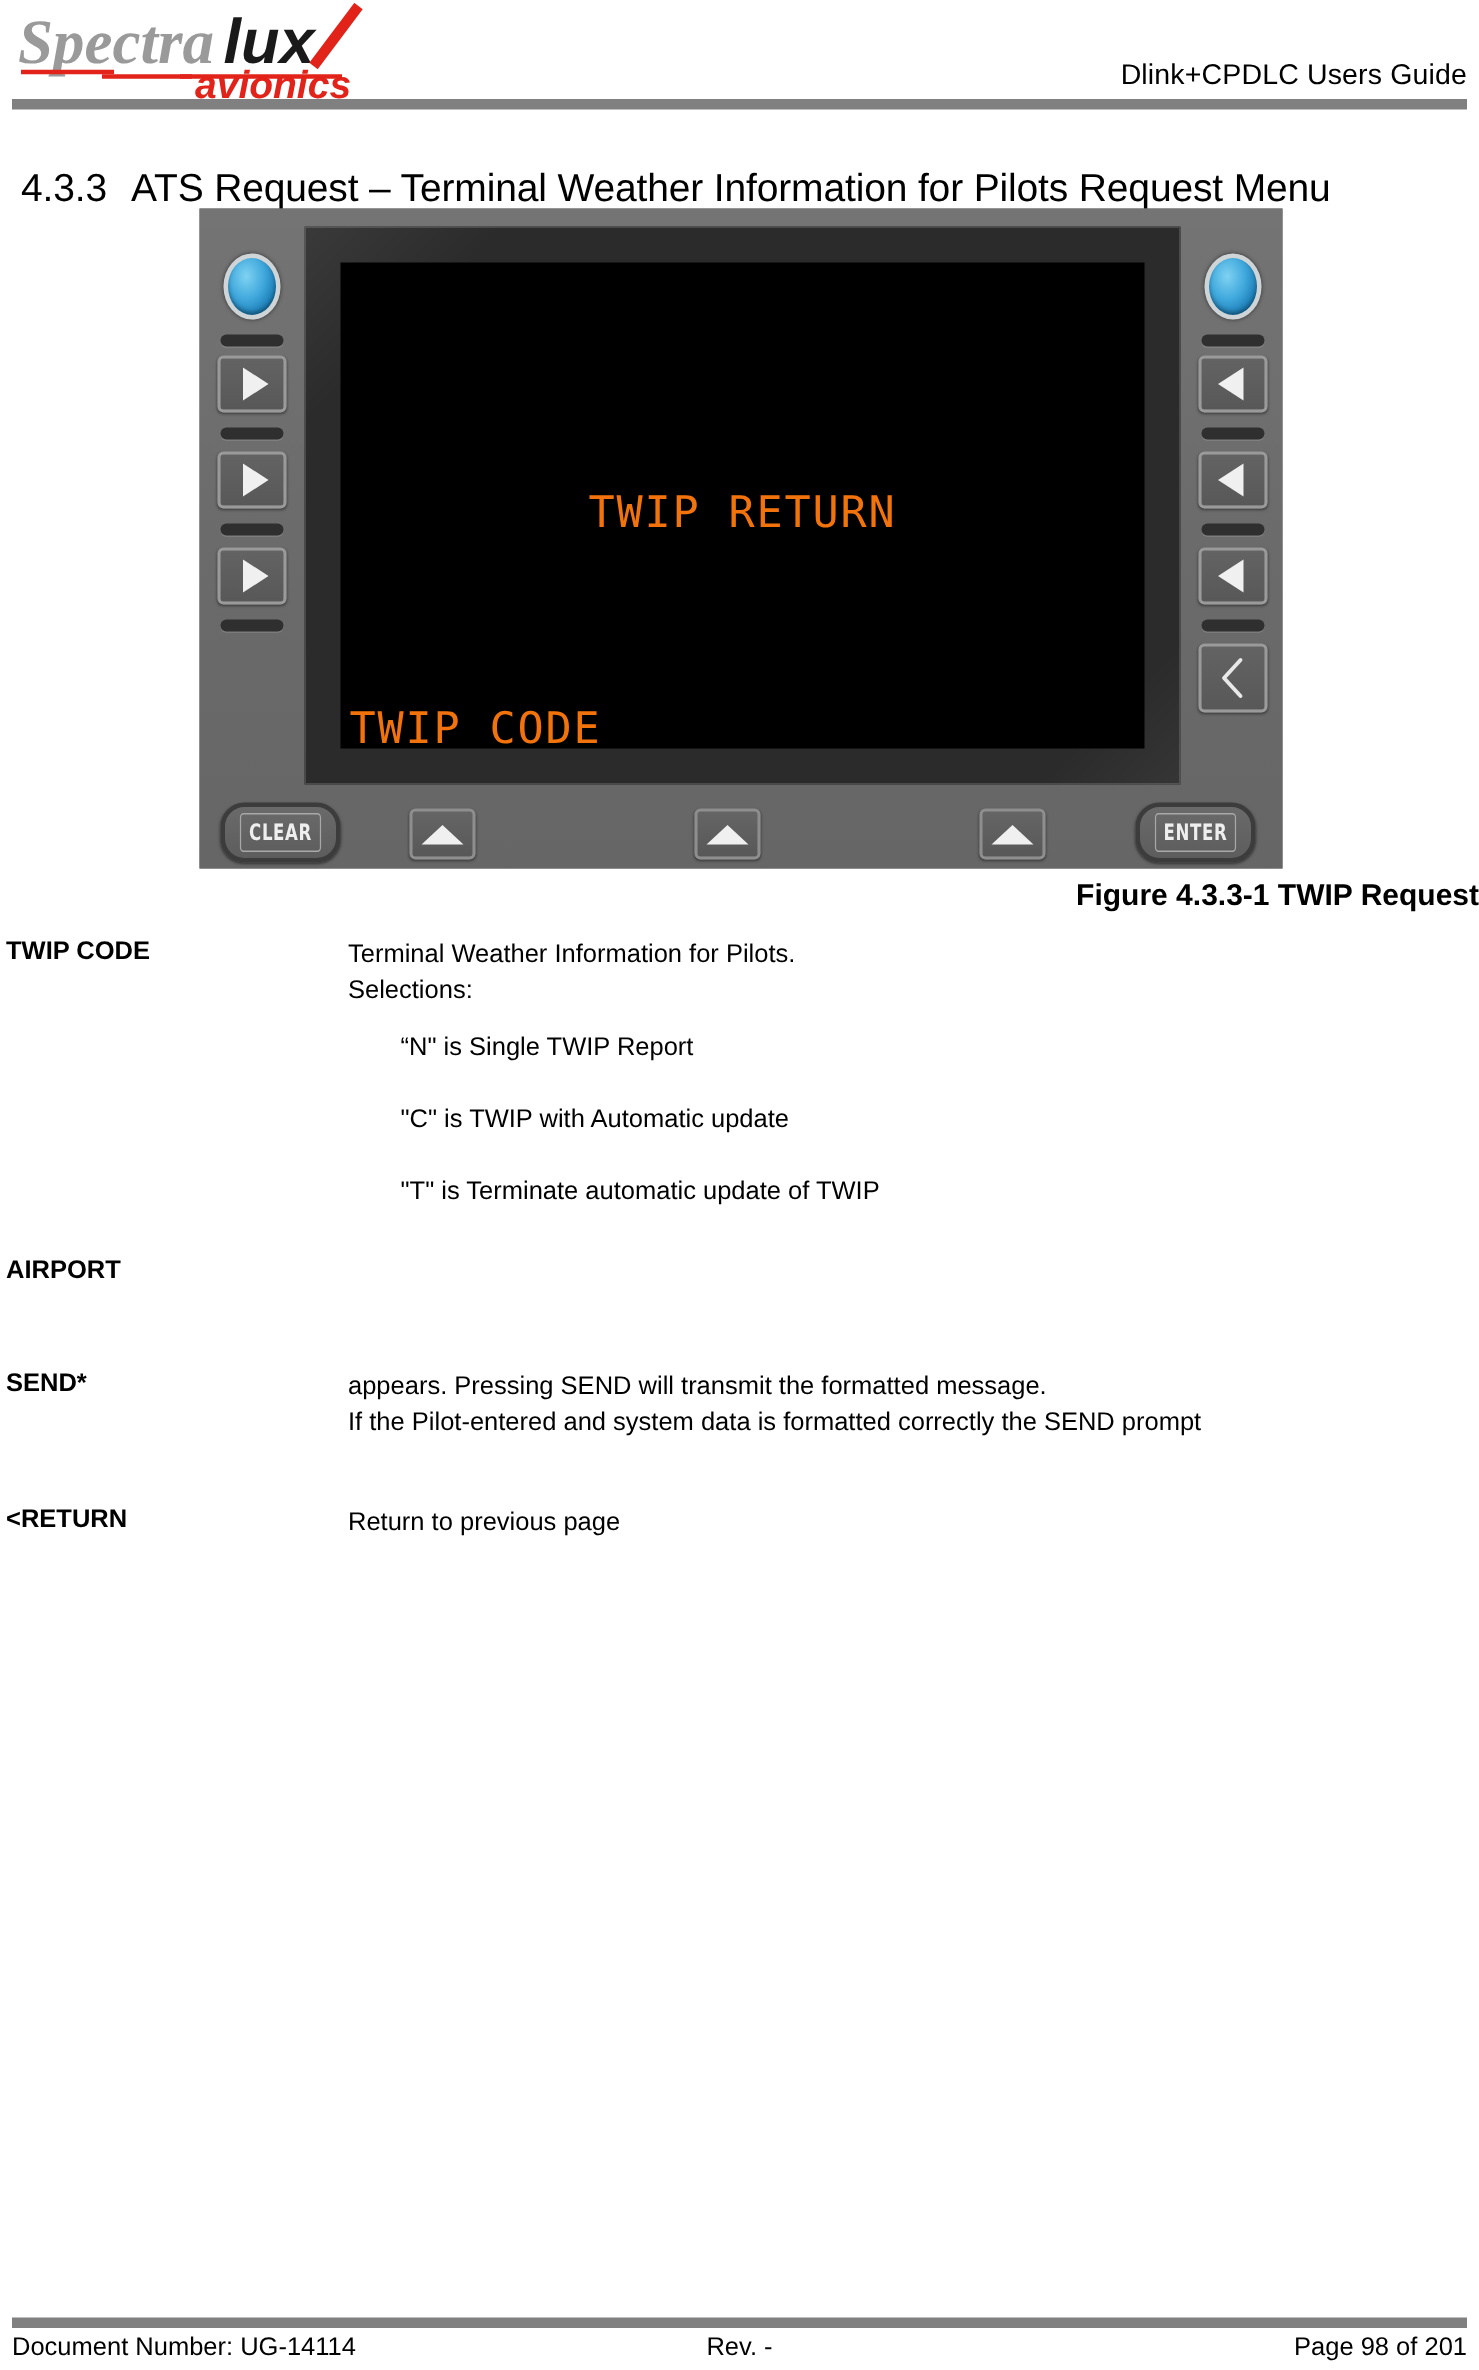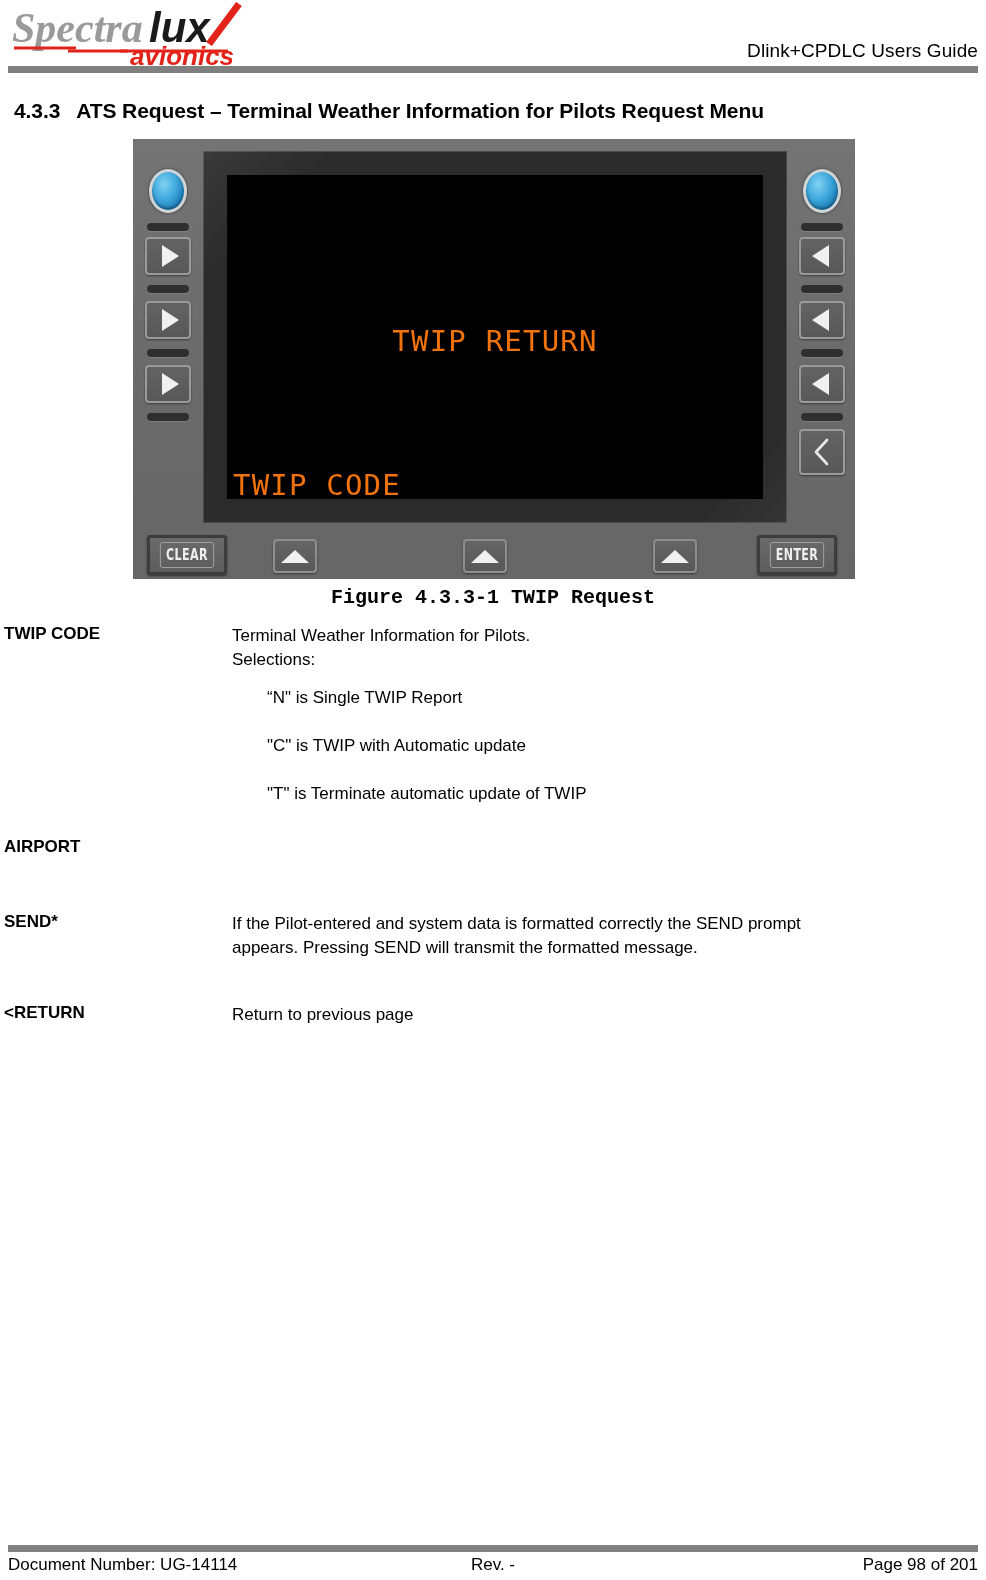--- a/index.html
+++ b/index.html
@@ -44,23 +44,23 @@
   .header-rule {
     position: absolute;
     left: 8px; top: 66px;
     width: 970px; height: 7px;
     background: #808080;
   }
 
   
   .section-heading {
     position: absolute;
-    left: 14px; top: 99px;
-    font-size: 21px;
-    font-weight: bold;
+    left: 14px; top: 110px;
+    font-size: 26px;
+    font-weight: normal;
     white-space: nowrap;
     letter-spacing: -0.1px;
   }
   .section-heading .num { margin-right: 16px; }
 
   
   .cdu {
     position: absolute;
     left: 133px; top: 139px;
     width: 722px; height: 440px;
@@ -189,21 +189,21 @@
   .bottomrow {
     position: absolute;
     left: 0; top: 392px;
     width: 722px; height: 48px;
   }
   .bigkey {
     position: absolute;
     top: 4px;
     width: 80px; height: 40px;
     border: 3px solid #3c3c3c;
-    border-radius: 3px;
+    border-radius: 16px;
     box-sizing: border-box;
     background: linear-gradient(180deg, #6a6a6a 0%, #5d5d5d 100%);
     display: flex; align-items: center; justify-content: center;
     box-shadow: 0 1px 2px rgba(0,0,0,.5);
   }
   .bigkey .inner {
     width: 66px; height: 26px;
     border: 1px solid #a8a8a8;
     border-radius: 3px;
     box-sizing: border-box;
@@ -231,24 +231,23 @@
     border-left: 14px solid transparent;
     border-right: 14px solid transparent;
     border-bottom: 13px solid #f0f0f0;
   }
 
   
   .figure-caption {
     position: absolute;
     left: 0; top: 586px;
     width: 986px;
-    text-align: center;
+    text-align: right;
     font-size: 20px;
     font-weight: bold;
-    font-family: Liberation Mono, monospace;
   }
 
   
   .defs {
     position: absolute;
     left: 0; top: 624px;
     width: 986px;
   }
   .defrow {
     position: relative;
@@ -427,22 +426,22 @@
 
   <div class="defrow" style="min-height:44px">
     <span class="defterm">AIRPORT</span>
   </div>
 
   <div class="gap-lg"></div>
 
   <div class="defrow" style="min-height:60px">
     <span class="defterm">SEND*</span>
     <div class="defbody">
+      <div>appears. Pressing SEND will transmit the formatted message.</div>
       <div>If the Pilot-entered and system data is formatted correctly the SEND prompt</div>
-      <div>appears. Pressing SEND will transmit the formatted message.</div>
     </div>
   </div>
 
   <div class="gap-lg"></div>
 
   <div class="defrow" style="min-height:30px">
     <span class="defterm">&lt;RETURN</span>
     <div class="defbody">
       <div>Return to previous page</div>
     </div>

